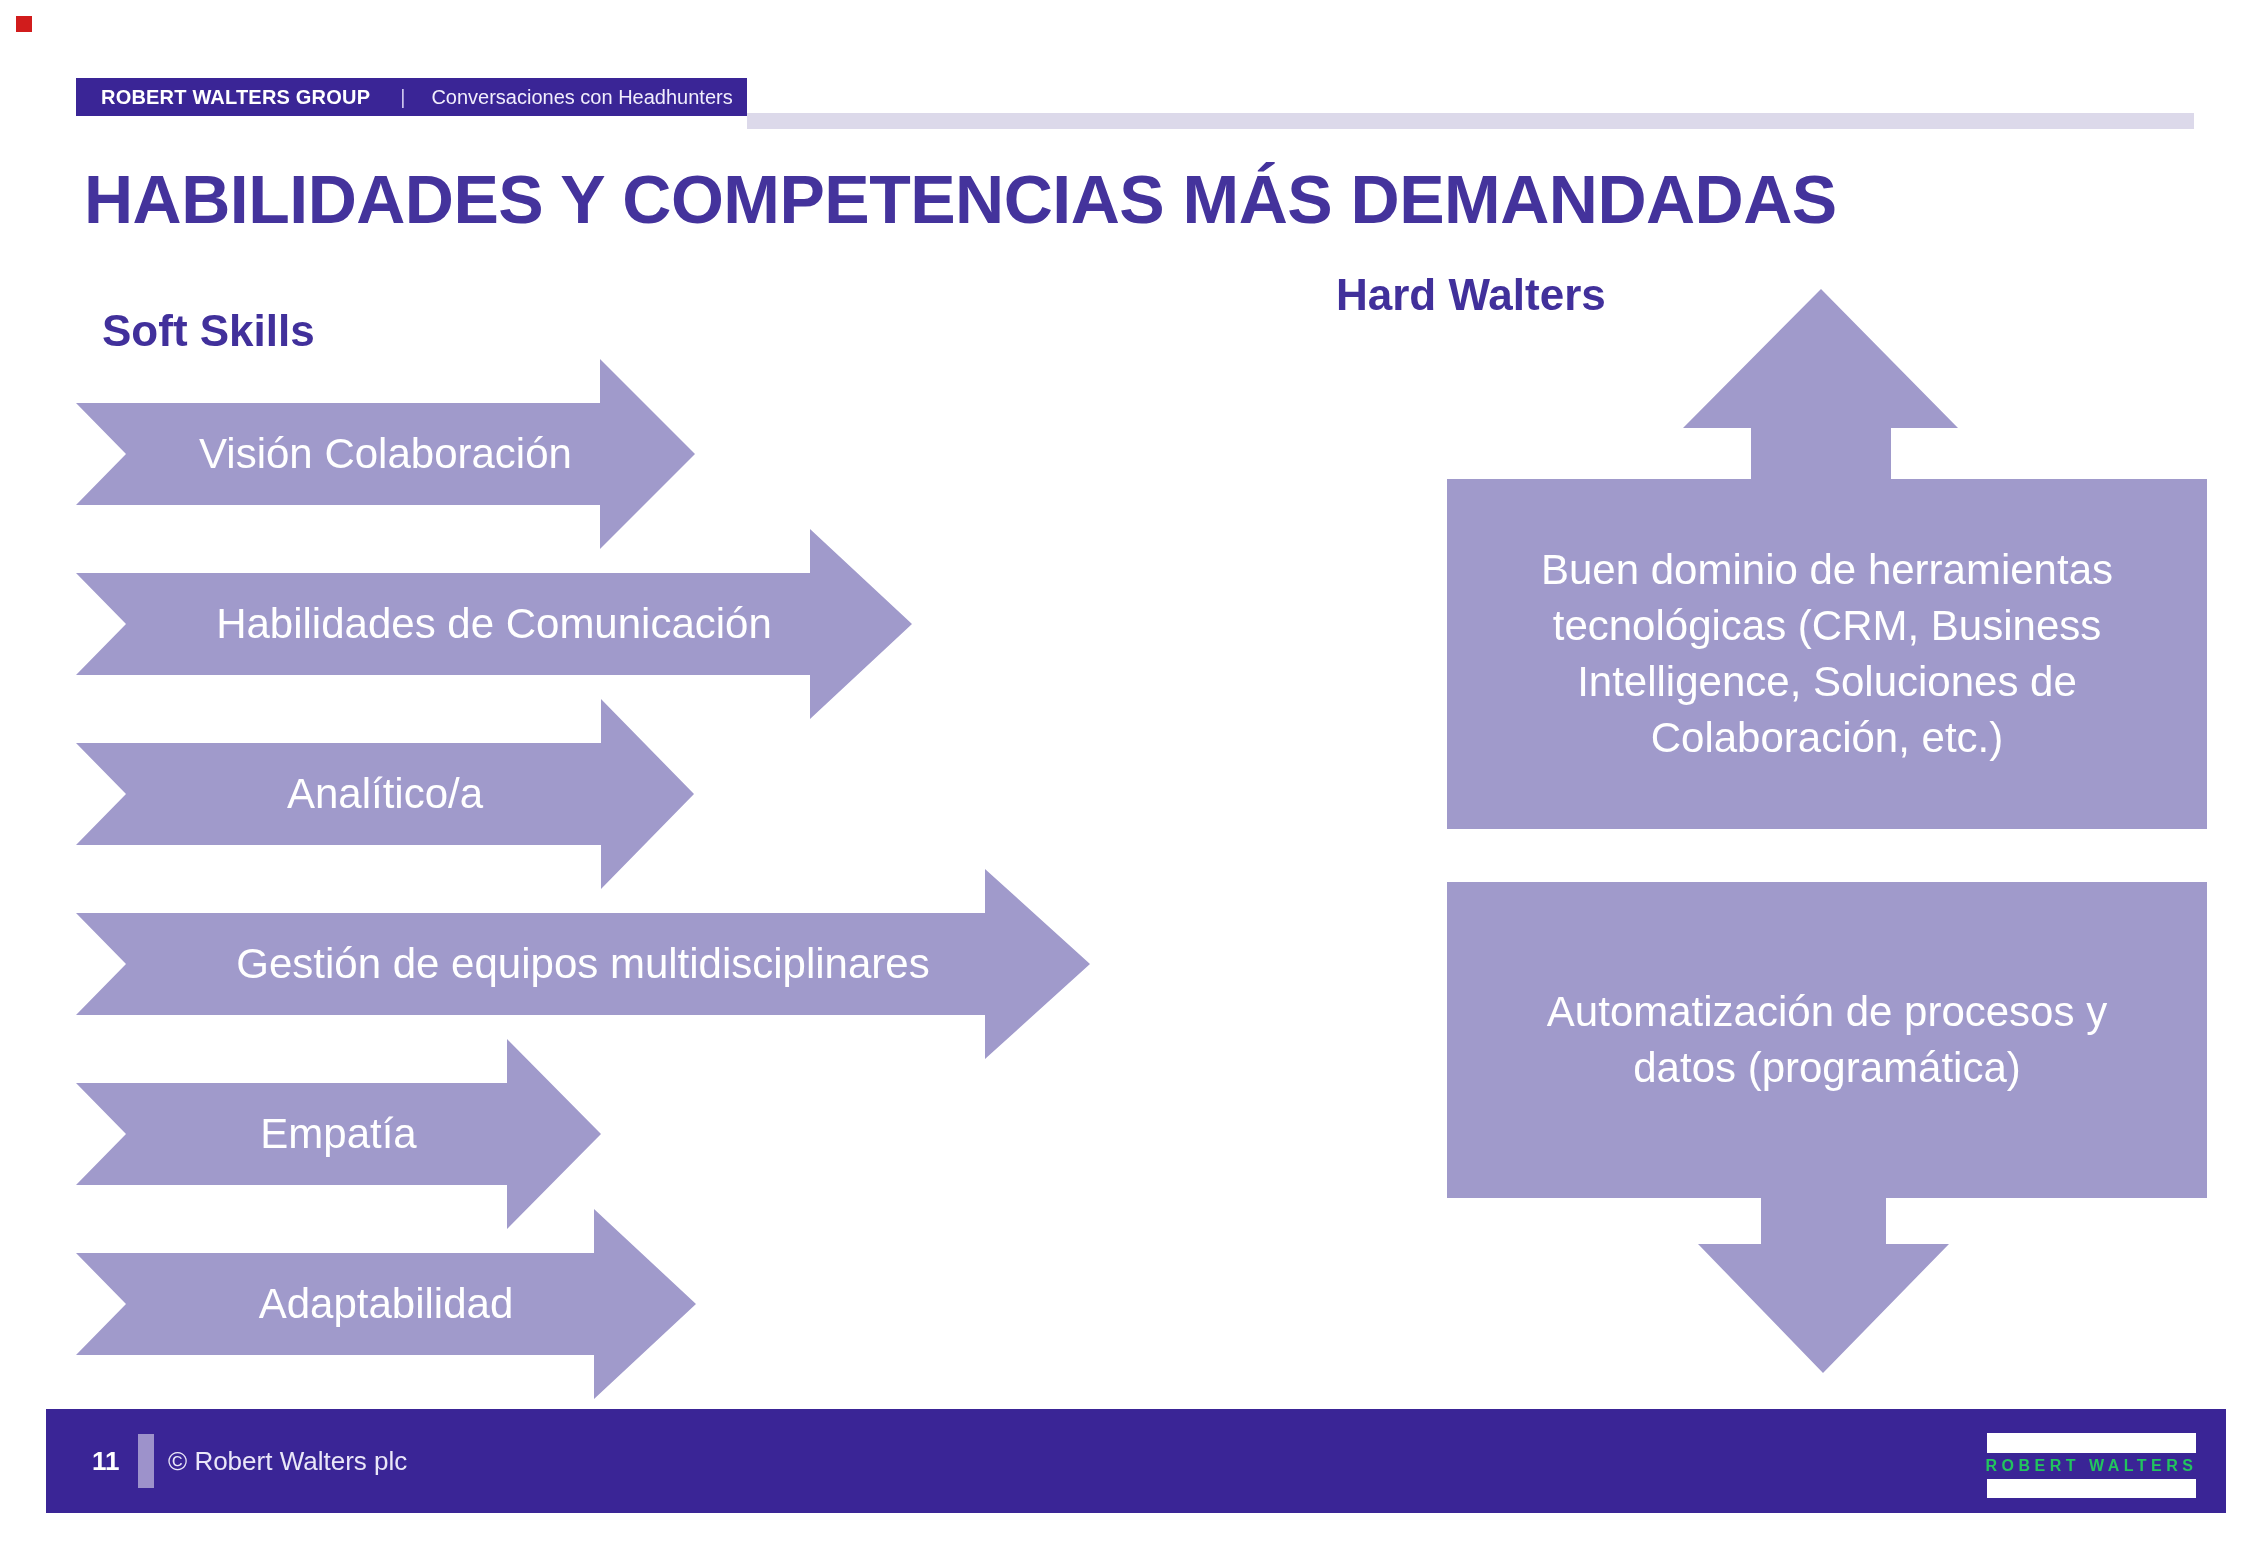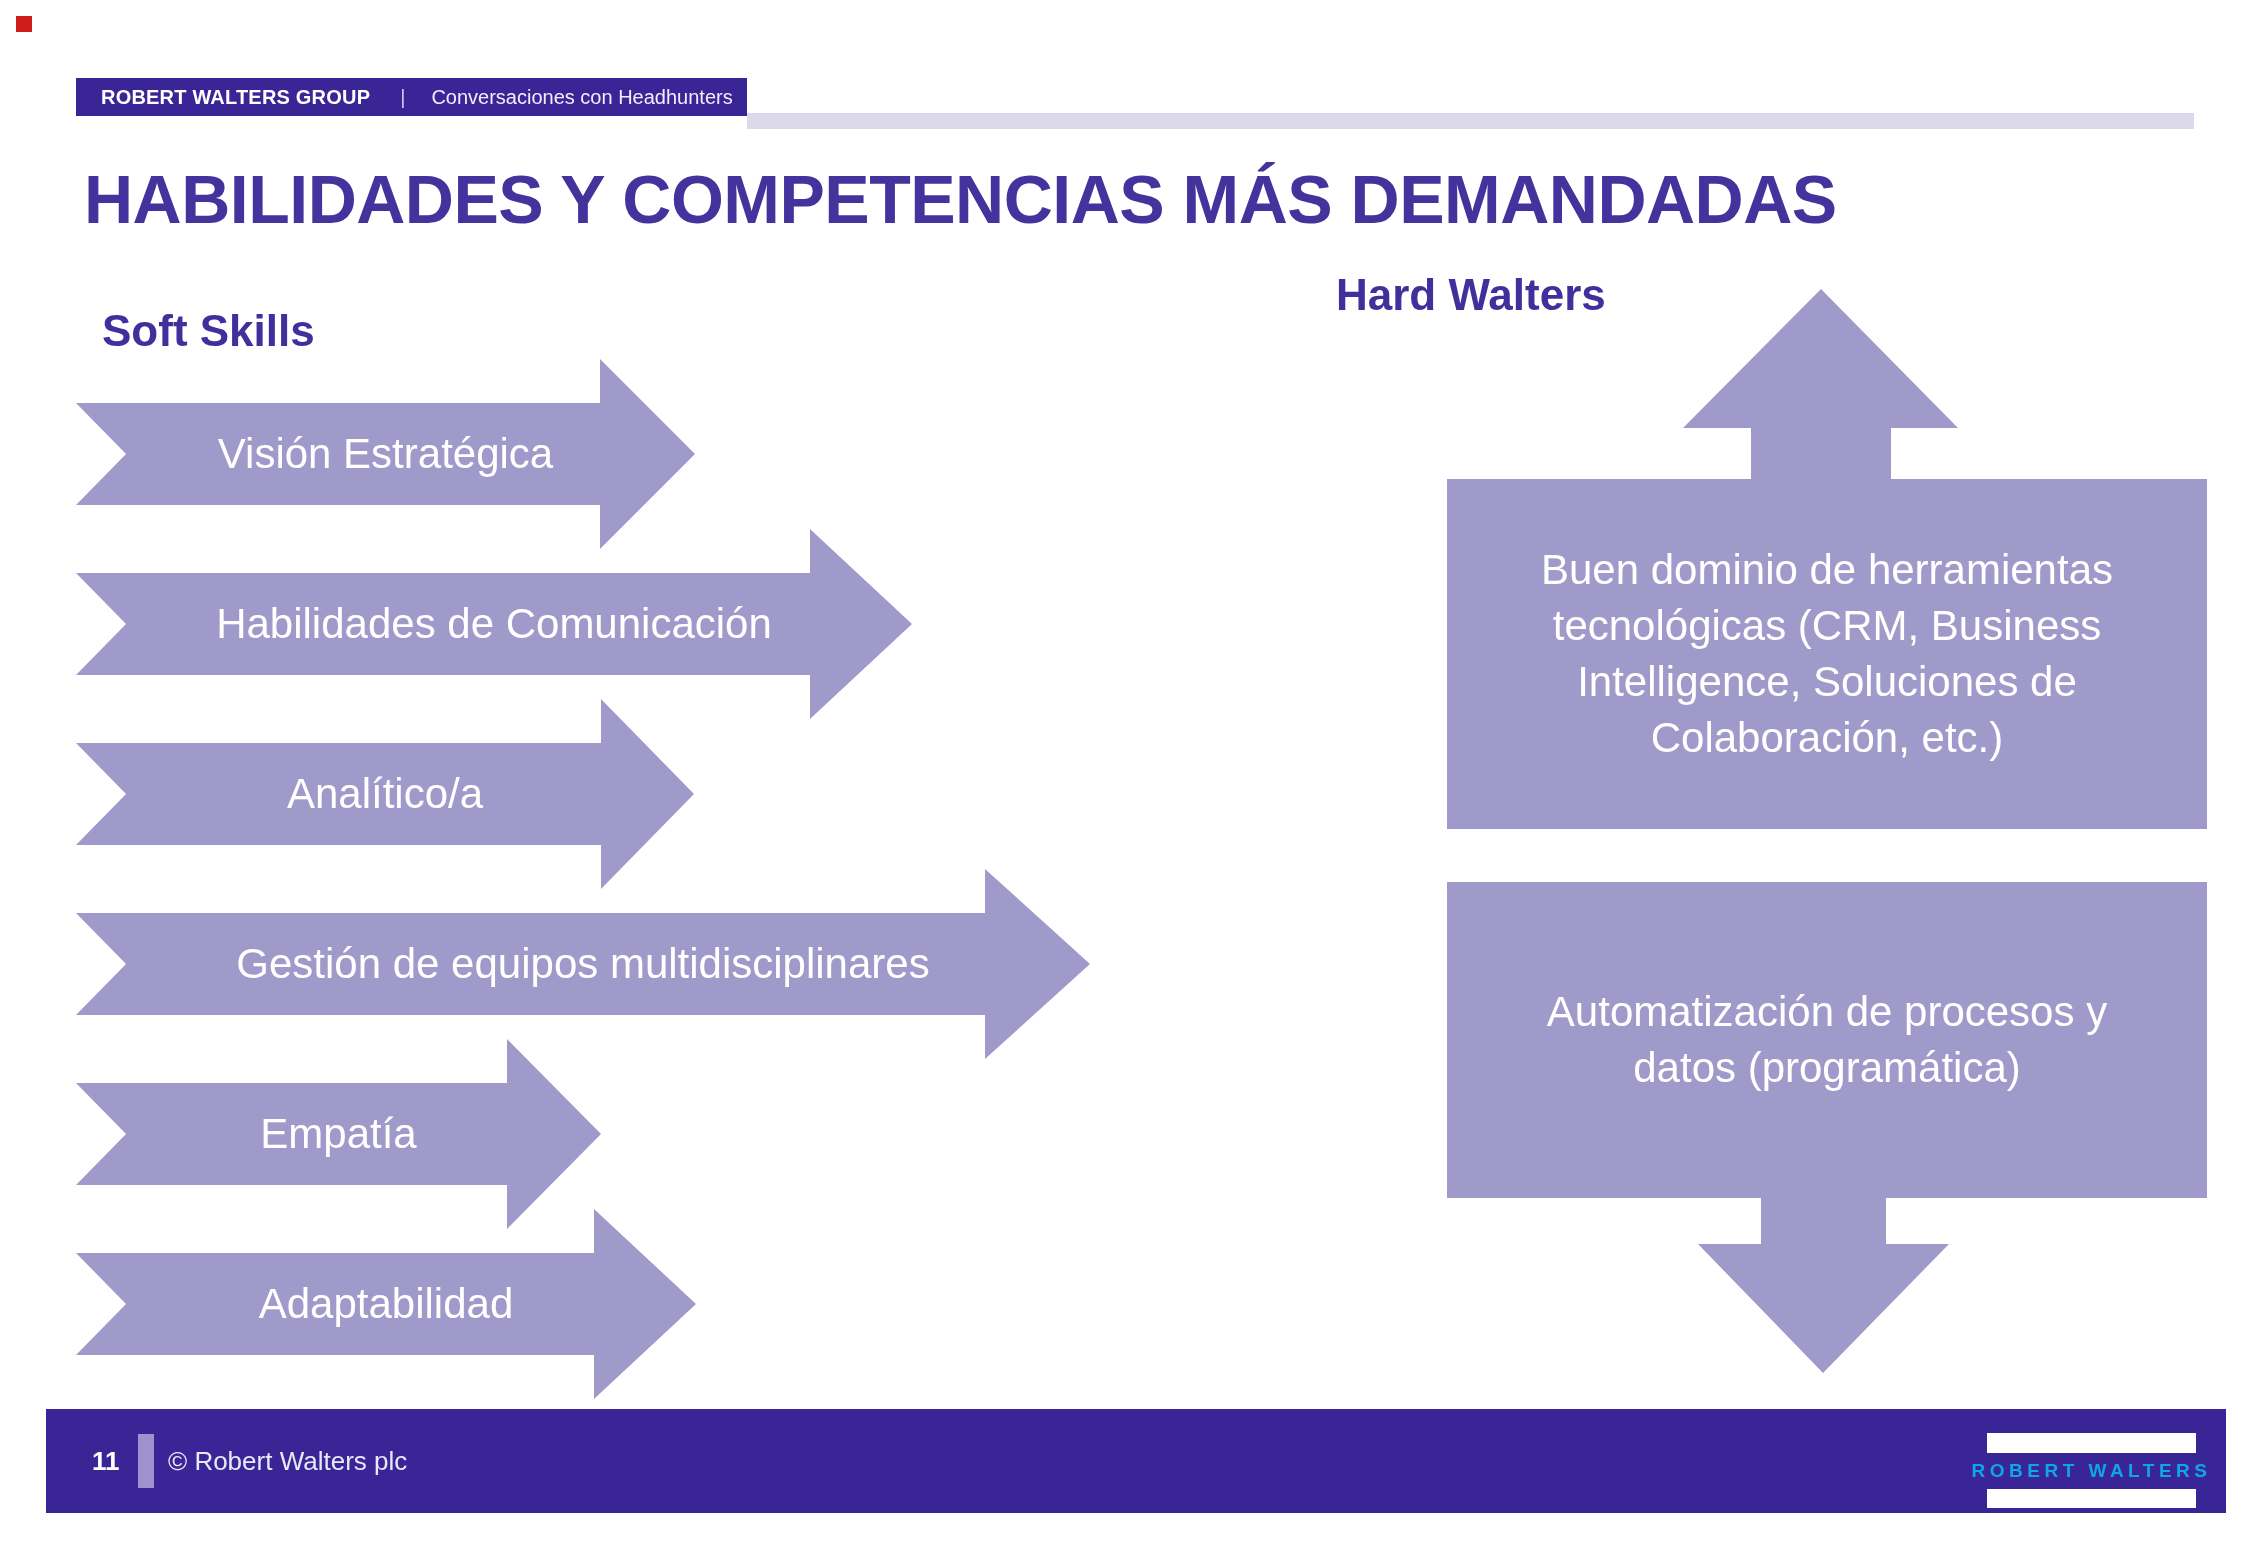--- a/index.html
+++ b/index.html
@@ -72,23 +72,23 @@
     background:rgba(255,255,255,0.5);
   }
   .footer-copy{
     position:absolute;left:114px;top:0;height:100%;
     display:flex;align-items:center;
     font-size:26px;color:#eae7f8;white-space:nowrap;
   }
   .footer-logo{position:absolute;right:22px;top:16px;width:225px;}
   .footer-logo .bar-top{height:20px;background:#ffffff;}
   .footer-logo .band{
-    height:36px;display:flex;align-items:center;justify-content:center;
-    font-size:19px;font-weight:bold;letter-spacing:4.5px;
-    color:#0ea5e9;white-space:nowrap;
+    height:26px;display:flex;align-items:center;justify-content:center;
+    font-size:16px;font-weight:bold;letter-spacing:4.5px;
+    color:#22c55e;white-space:nowrap;
   }
   .footer-logo .bar-bottom{height:19px;background:#ffffff;}
 </style>
 </head>
 <body>
 
 <div class="slide">
 
   <div class="corner-mark"></div>
 
@@ -98,21 +98,21 @@
     <span class="tagline">Conversaciones con Headhunters</span>
   </div>
   <div class="header-rule"></div>
 
   <div class="page-title">HABILIDADES Y COMPETENCIAS MÁS DEMANDADAS</div>
 
   <div class="section-heading soft-heading">Soft Skills</div>
   <div class="section-heading hard-heading">Hard Walters</div>
 
   <div class="skill-arrow" style="top:343px;width:619px;clip-path:polygon(0 44px,524px 44px,524px 0,100% 95px,524px 190px,524px 146px,0 146px,50px 95px);">
-    <span class="label">Visión Estratégica</span>
+    <span class="label">Visión Colaboración</span>
   </div>
   <div class="skill-arrow" style="top:513px;width:836px;clip-path:polygon(0 44px,734px 44px,734px 0,100% 95px,734px 190px,734px 146px,0 146px,50px 95px);">
     <span class="label">Habilidades de Comunicación</span>
   </div>
   <div class="skill-arrow" style="top:683px;width:618px;clip-path:polygon(0 44px,525px 44px,525px 0,100% 95px,525px 190px,525px 146px,0 146px,50px 95px);">
     <span class="label">Analítico/a</span>
   </div>
   <div class="skill-arrow" style="top:853px;width:1014px;clip-path:polygon(0 44px,909px 44px,909px 0,100% 95px,909px 190px,909px 146px,0 146px,50px 95px);">
     <span class="label">Gestión de equipos multidisciplinares</span>
   </div>

